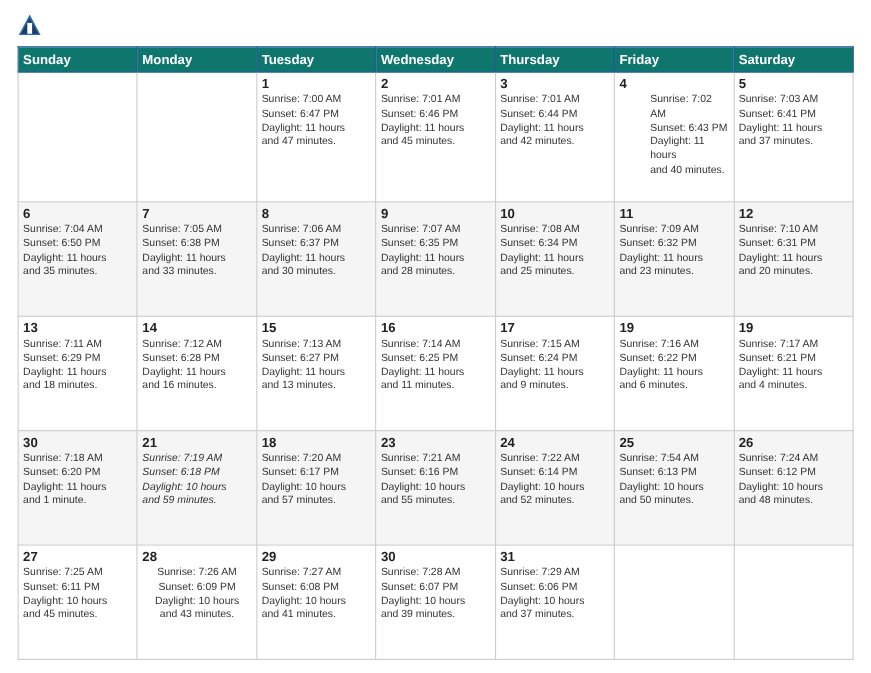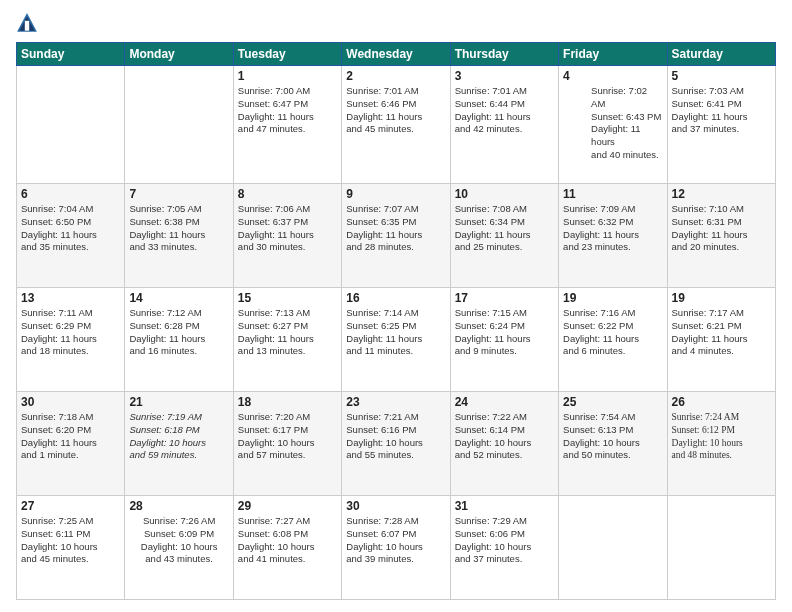--- a/index.html
+++ b/index.html
@@ -315,21 +315,21 @@
           </td>
           <td>
             <span class="day-num">25</span>
             <div class="cell-text" style="white-space: pre-line;">Sunrise: 7:54 AM
 Sunset: 6:13 PM
 Daylight: 10 hours
 and 50 minutes.</div>
           </td>
           <td>
             <span class="day-num">26</span>
-            <div class="cell-text" style="white-space: pre-line; font-family: Liberation Serif, serif;">Sunrise: 7:24 AM
+            <div class="cell-text" style="white-space: pre-line;">Sunrise: 7:24 AM
 Sunset: 6:12 PM
 Daylight: 10 hours
 and 48 minutes.</div>
           </td>
         </tr>
         <tr class="row-odd">
           <td>
             <span class="day-num">27</span>
             <div class="cell-text" style="white-space: pre-line;">Sunrise: 7:25 AM
 Sunset: 6:11 PM

